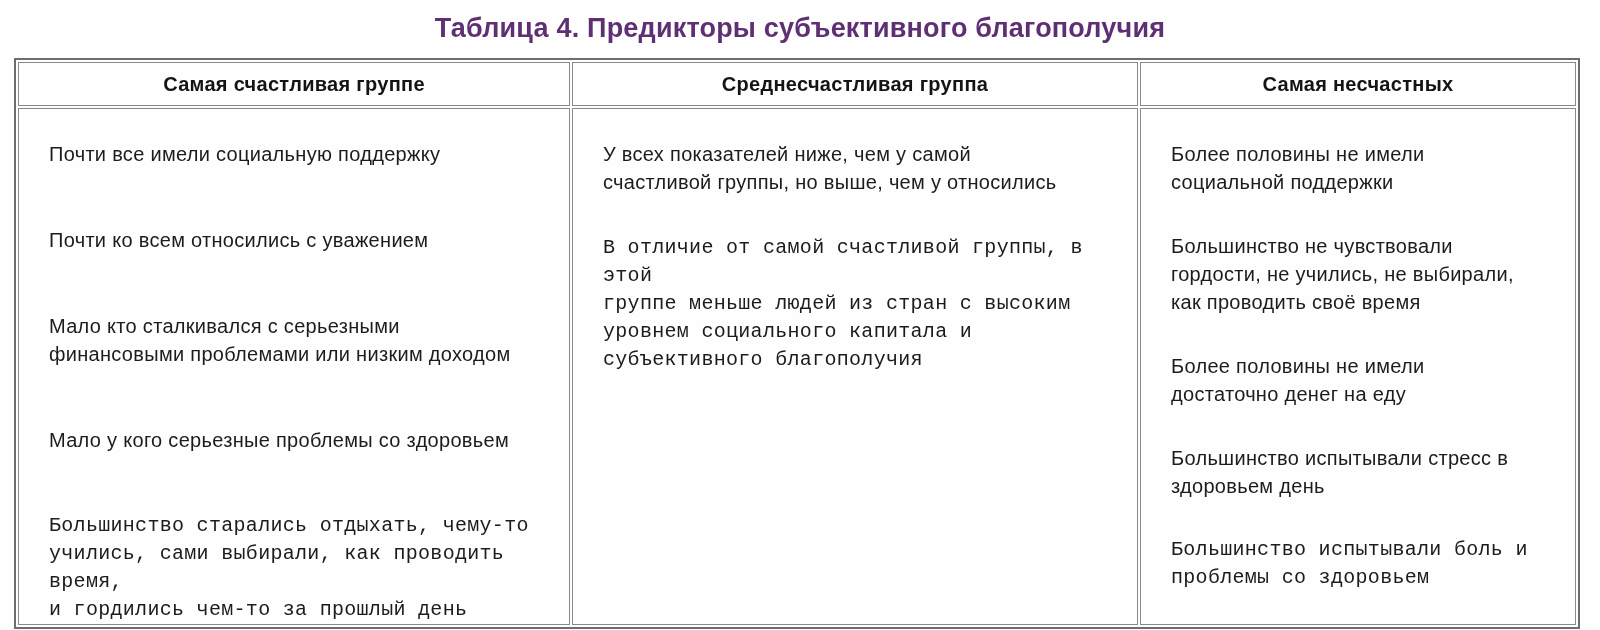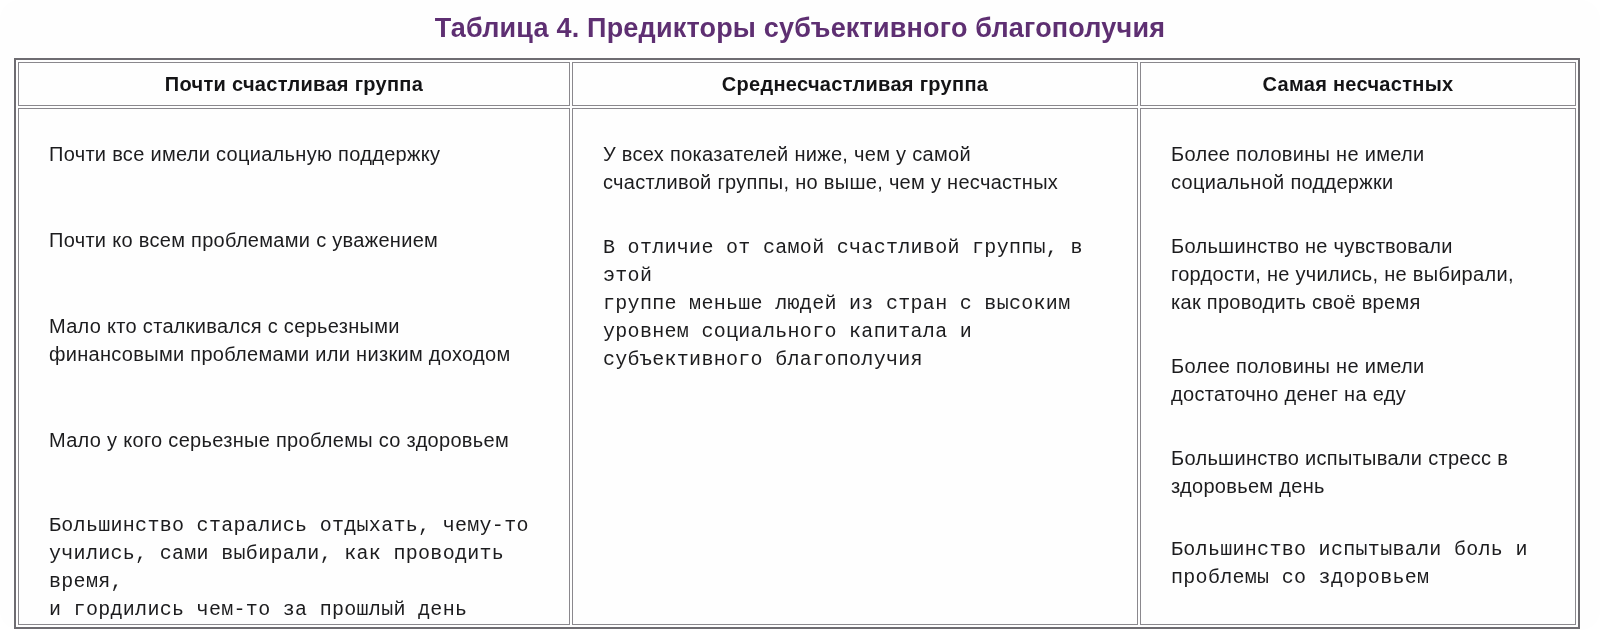--- a/index.html
+++ b/index.html
@@ -83,40 +83,40 @@
   <div class="title">Таблица 4. Предикторы субъективного благополучия</div>
 
   <table class="predictors">
     <colgroup>
       <col class="c1">
       <col class="c2">
       <col class="c3">
     </colgroup>
     <thead>
       <tr>
-        <th>Почти счастливая группа</th>
+        <th>Самая счастливая группе</th>
         <th>Среднесчастливая группа</th>
         <th>Самая несчастных</th>
       </tr>
     </thead>
     <tbody>
       <tr>
         <td class="col-a">
           <p>Почти все имели социальную поддержку</p>
-          <p>Почти ко всем проблемами с уважением</p>
+          <p>Почти ко всем относились с уважением</p>
           <p>Мало кто сталкивался с серьезными
 финансовыми проблемами или низким доходом</p>
           <p>Мало у кого серьезные проблемы со здоровьем</p>
           <p>Большинство старались отдыхать, чему-то
 учились, сами выбирали, как проводить время,
 и гордились чем-то за прошлый день</p>
         </td>
         <td class="col-b">
           <p>У всех показателей ниже, чем у самой
-счастливой группы, но выше, чем у несчастных</p>
+счастливой группы, но выше, чем у относились</p>
           <p>В отличие от самой счастливой группы, в этой
 группе меньше людей из стран с высоким
 уровнем социального капитала и
 субъективного благополучия</p>
         </td>
         <td class="col-c">
           <p>Более половины не имели
 социальной поддержки</p>
           <p>Большинство не чувствовали
 гордости, не учились, не выбирали,

